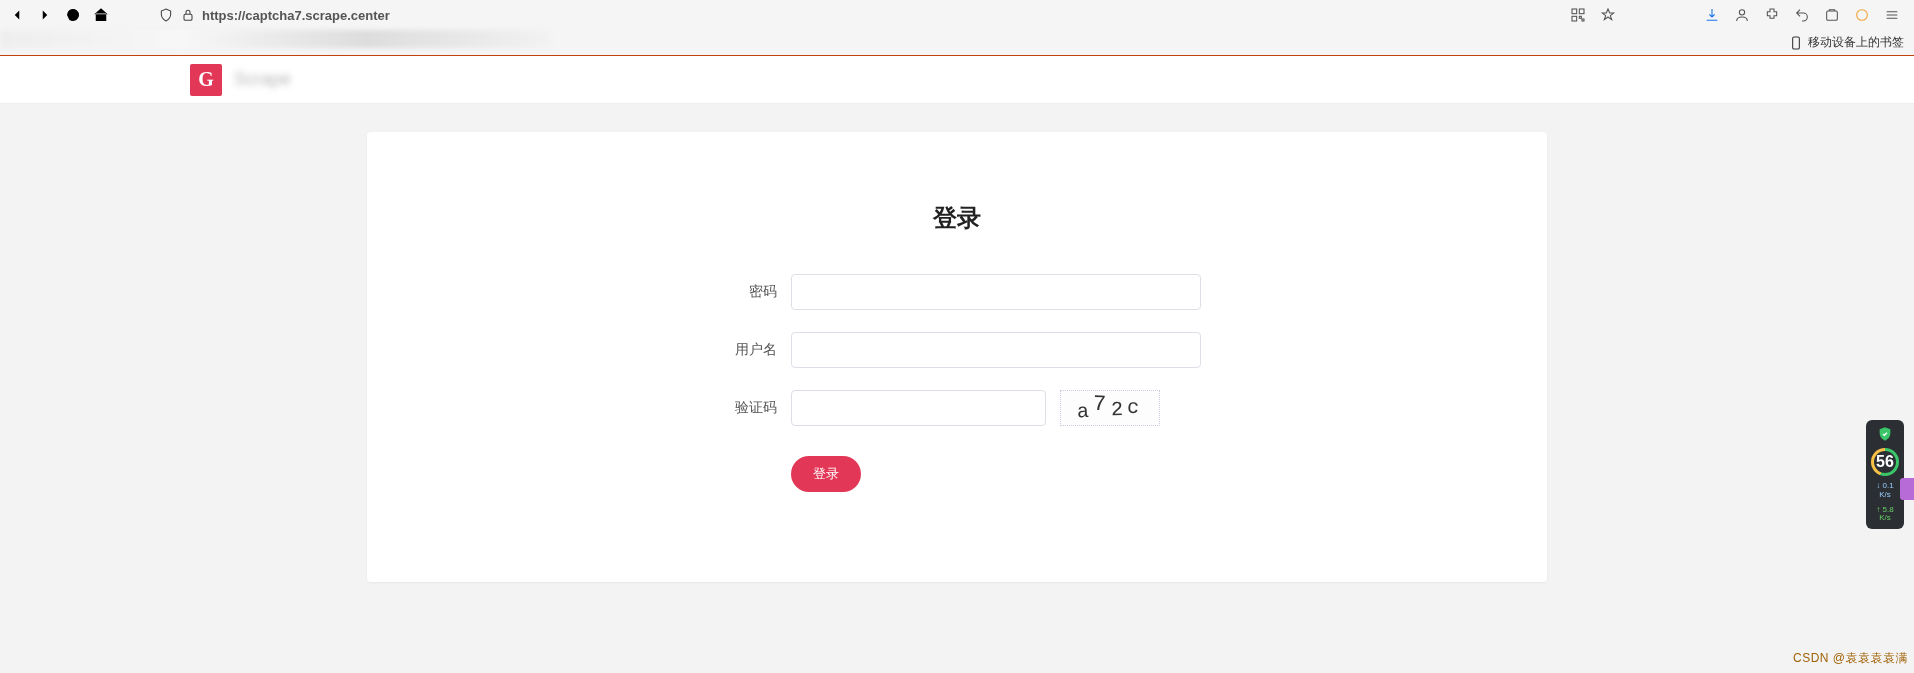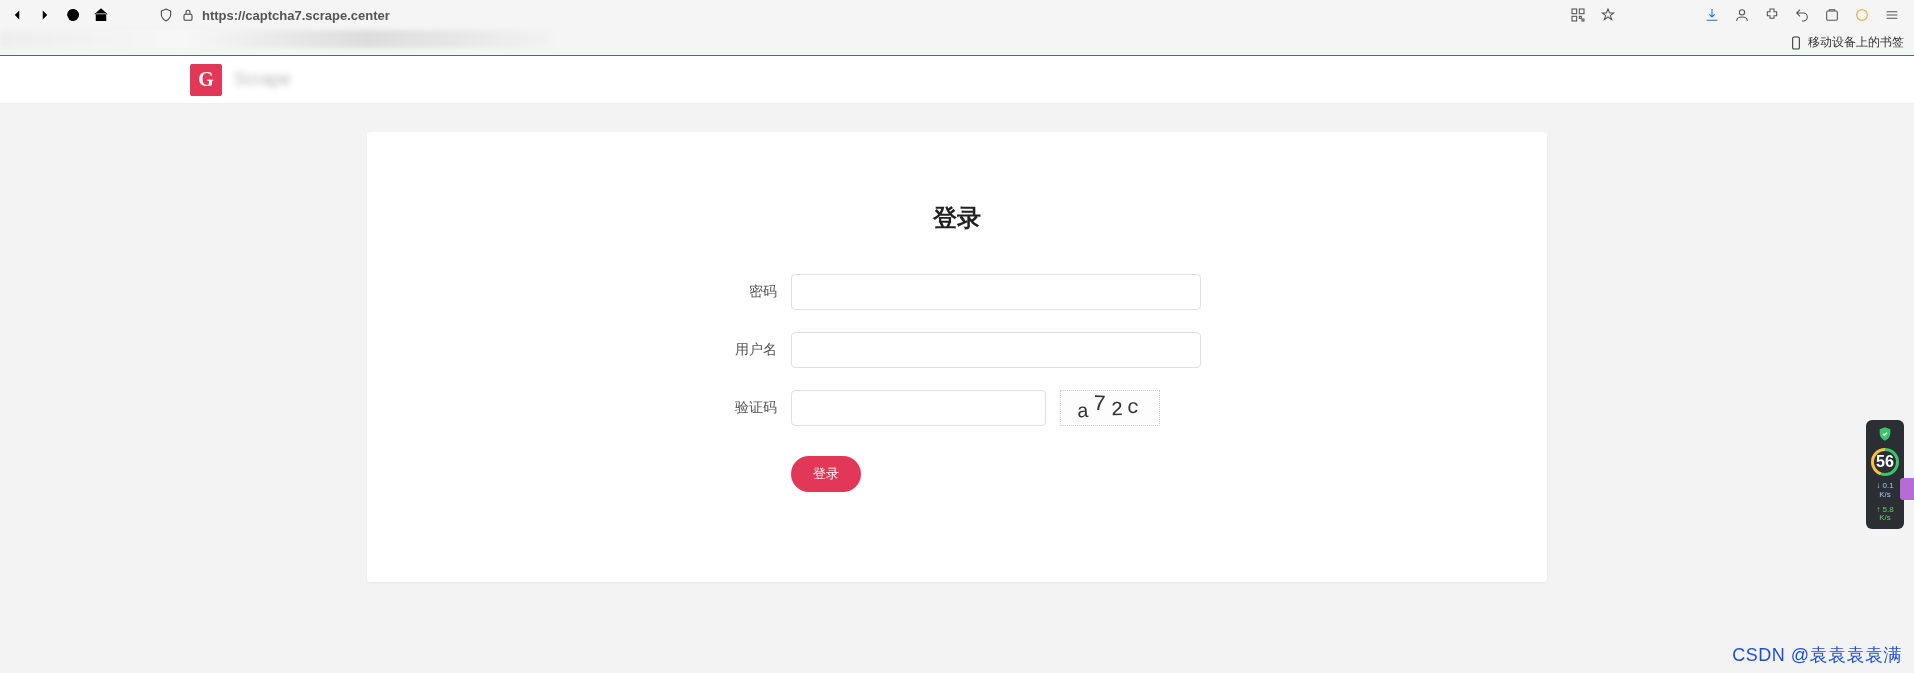--- a/index.html
+++ b/index.html
@@ -47,21 +47,21 @@
   .float-widget { position: absolute; right: 10px; top: 420px; width: 38px; background: #2b2f33; border-radius: 6px; padding: 6px 0; display: flex; flex-direction: column; align-items: center; gap: 6px; color: #cfe; font-size: 9px; }
   .fw-shield { width: 16px; height: 16px; }
   .fw-shield svg { fill: #3ac569; }
   .fw-ring { width: 28px; height: 28px; border-radius: 50%; background: conic-gradient(#3ac569 0 200deg,#f8c146 200deg 360deg); display: flex; align-items: center; justify-content: center; }
   .fw-ring-inner { width: 22px; height: 22px; border-radius: 50%; background: #2b2f33; display:flex; align-items:center; justify-content:center; color:#fff; font-size:16px; font-weight:bold; }
   .fw-stat { font-size: 8px; line-height: 1.1; color:#9cf; text-align:center; }
   .fw-stat.g { color:#6c6; }
 
   .side-tab { position:absolute; right:0; top:478px; width:14px; height:22px; background:#b76bd6; border-radius:3px 0 0 3px; }
 
-  .watermark { position: absolute; right: 12px; bottom: 6px; font-size: 18px; color: #1d4ed8; letter-spacing: 0.5px; }
+  .watermark { position: absolute; right: 6px; bottom: 6px; font-size: 12px; color: #a16207; letter-spacing: 0.5px; }
 
   .blur-strip { position:absolute; top:30px; left:0; width:550px; height:18px; background:linear-gradient(90deg,#eee,#f7f7f7,#ddd,#f2f2f2); filter:blur(2px); }
 </style>
 </head>
 <body>
 
 <div class="browser-bar">
   <div class="nav-btns">
     <div class="nav-btn disabled">
         <svg viewBox="0 0 24 24">

